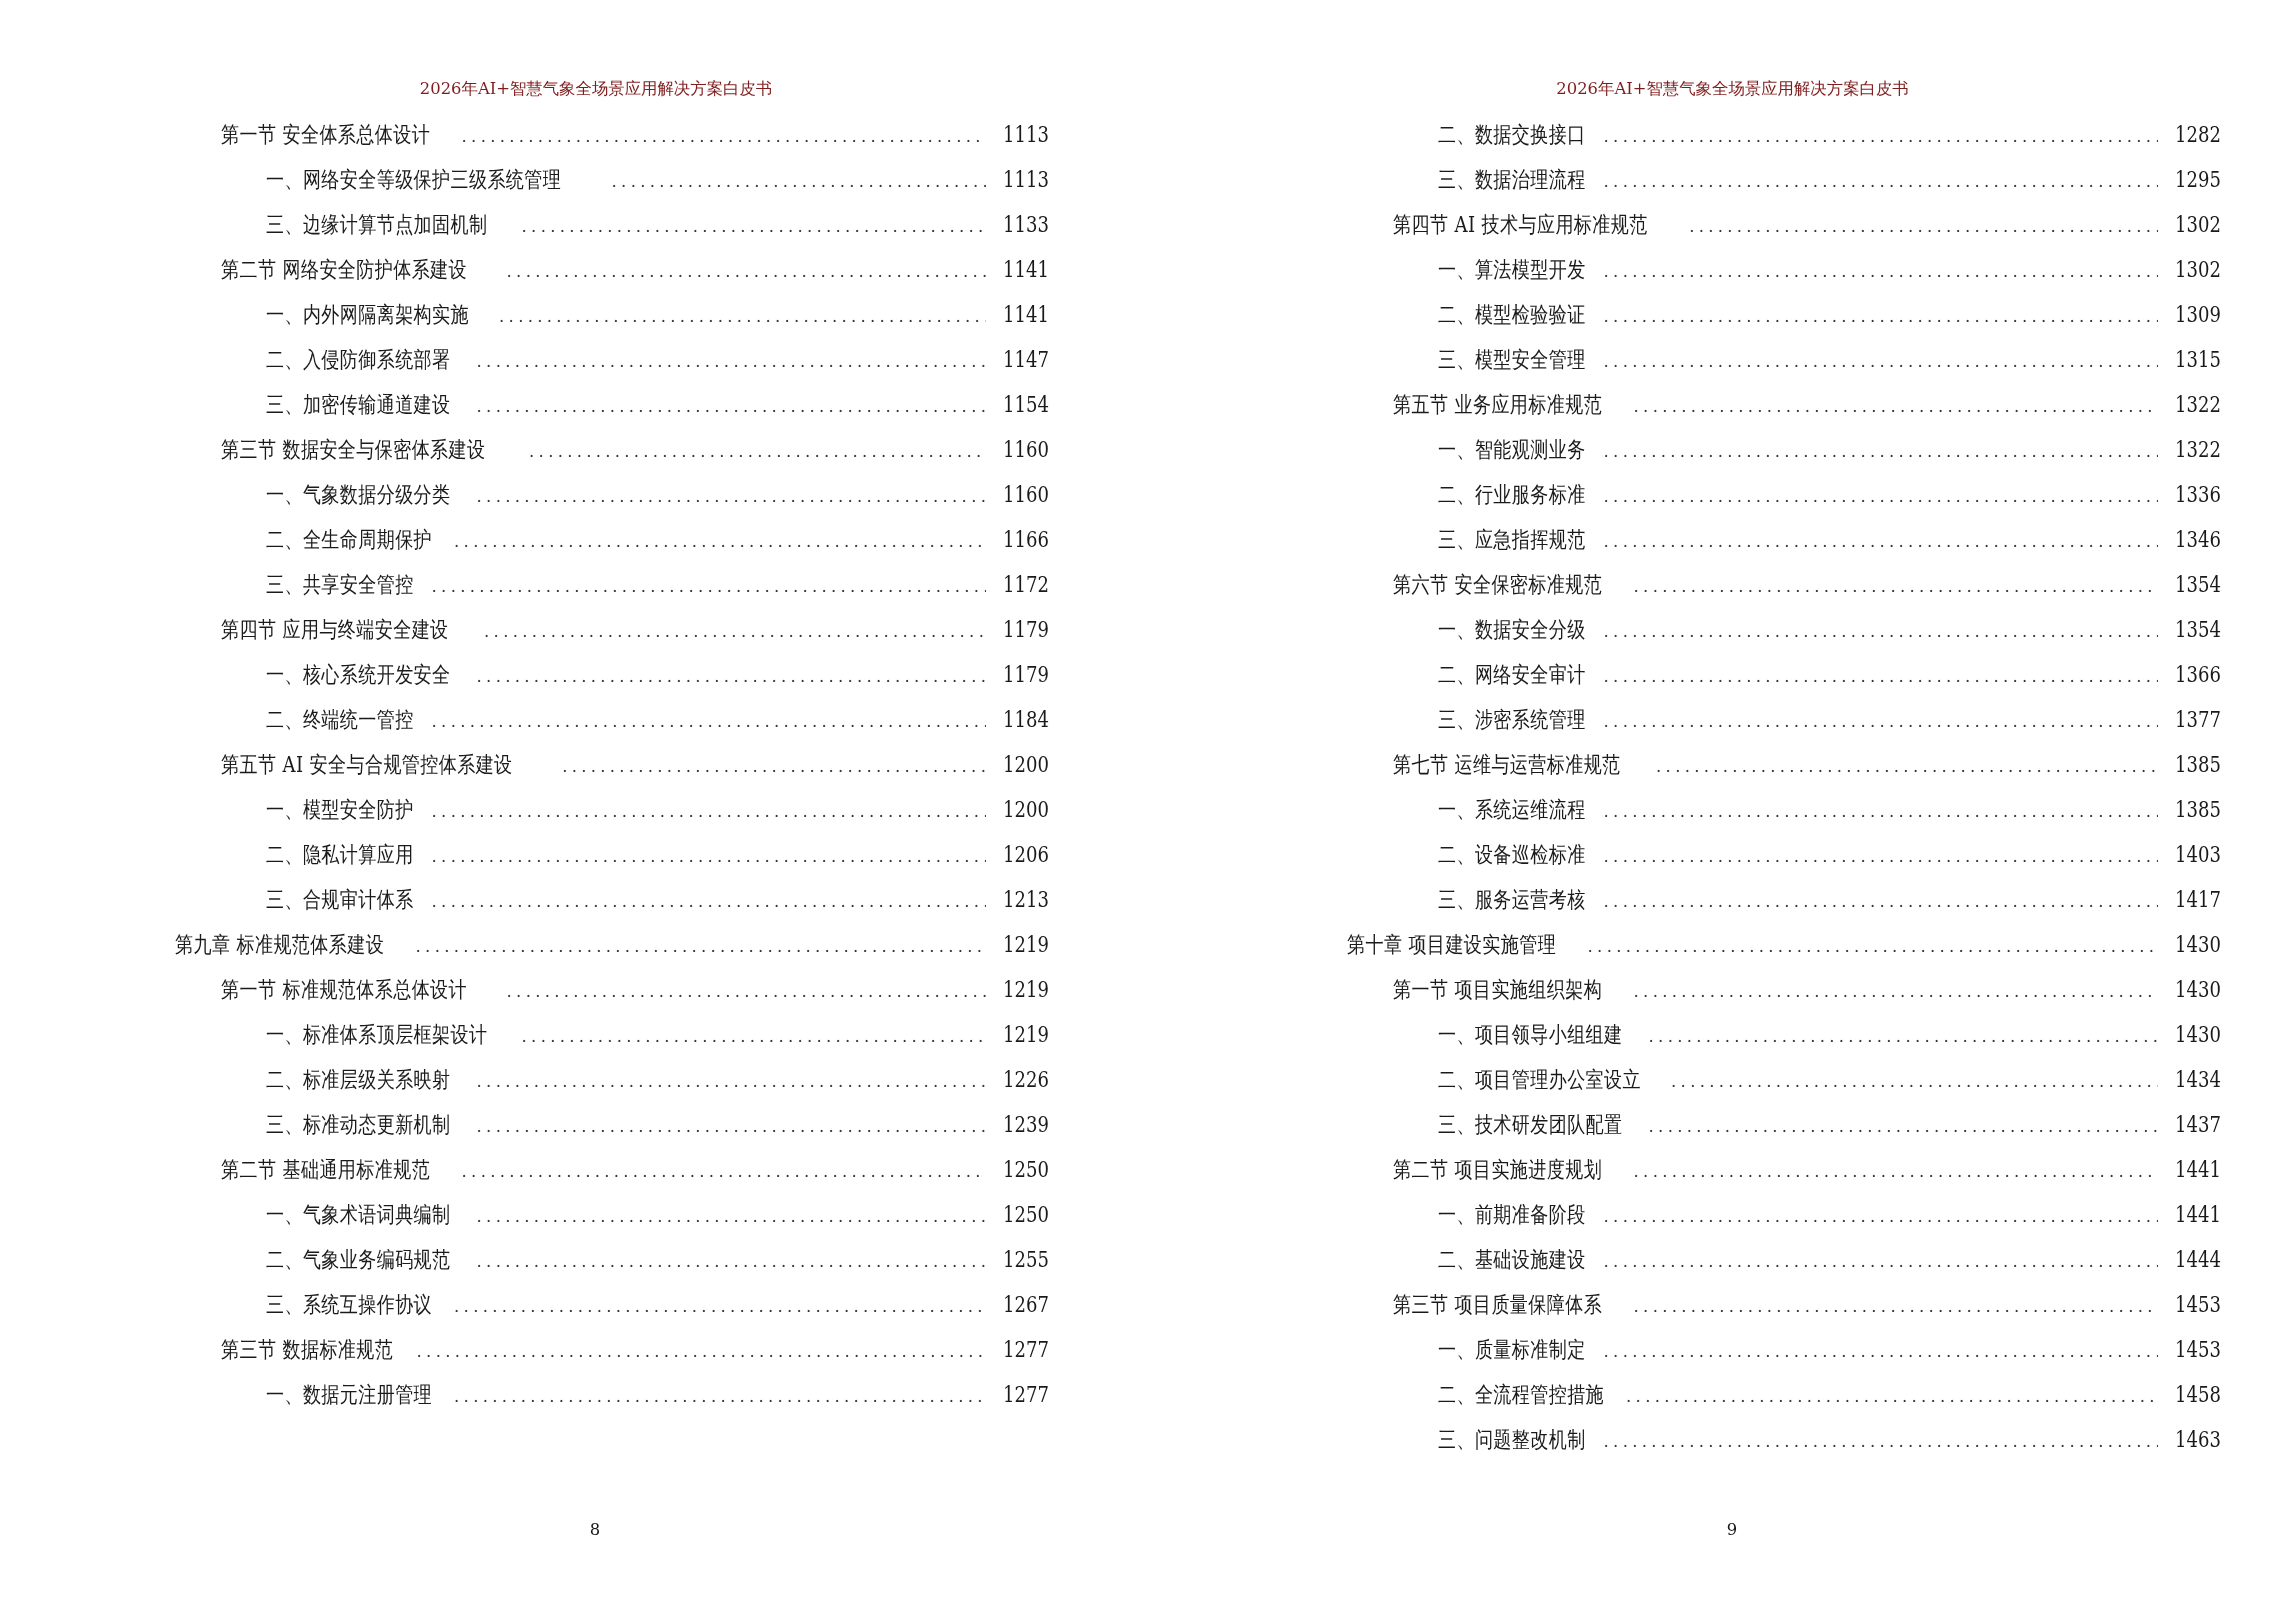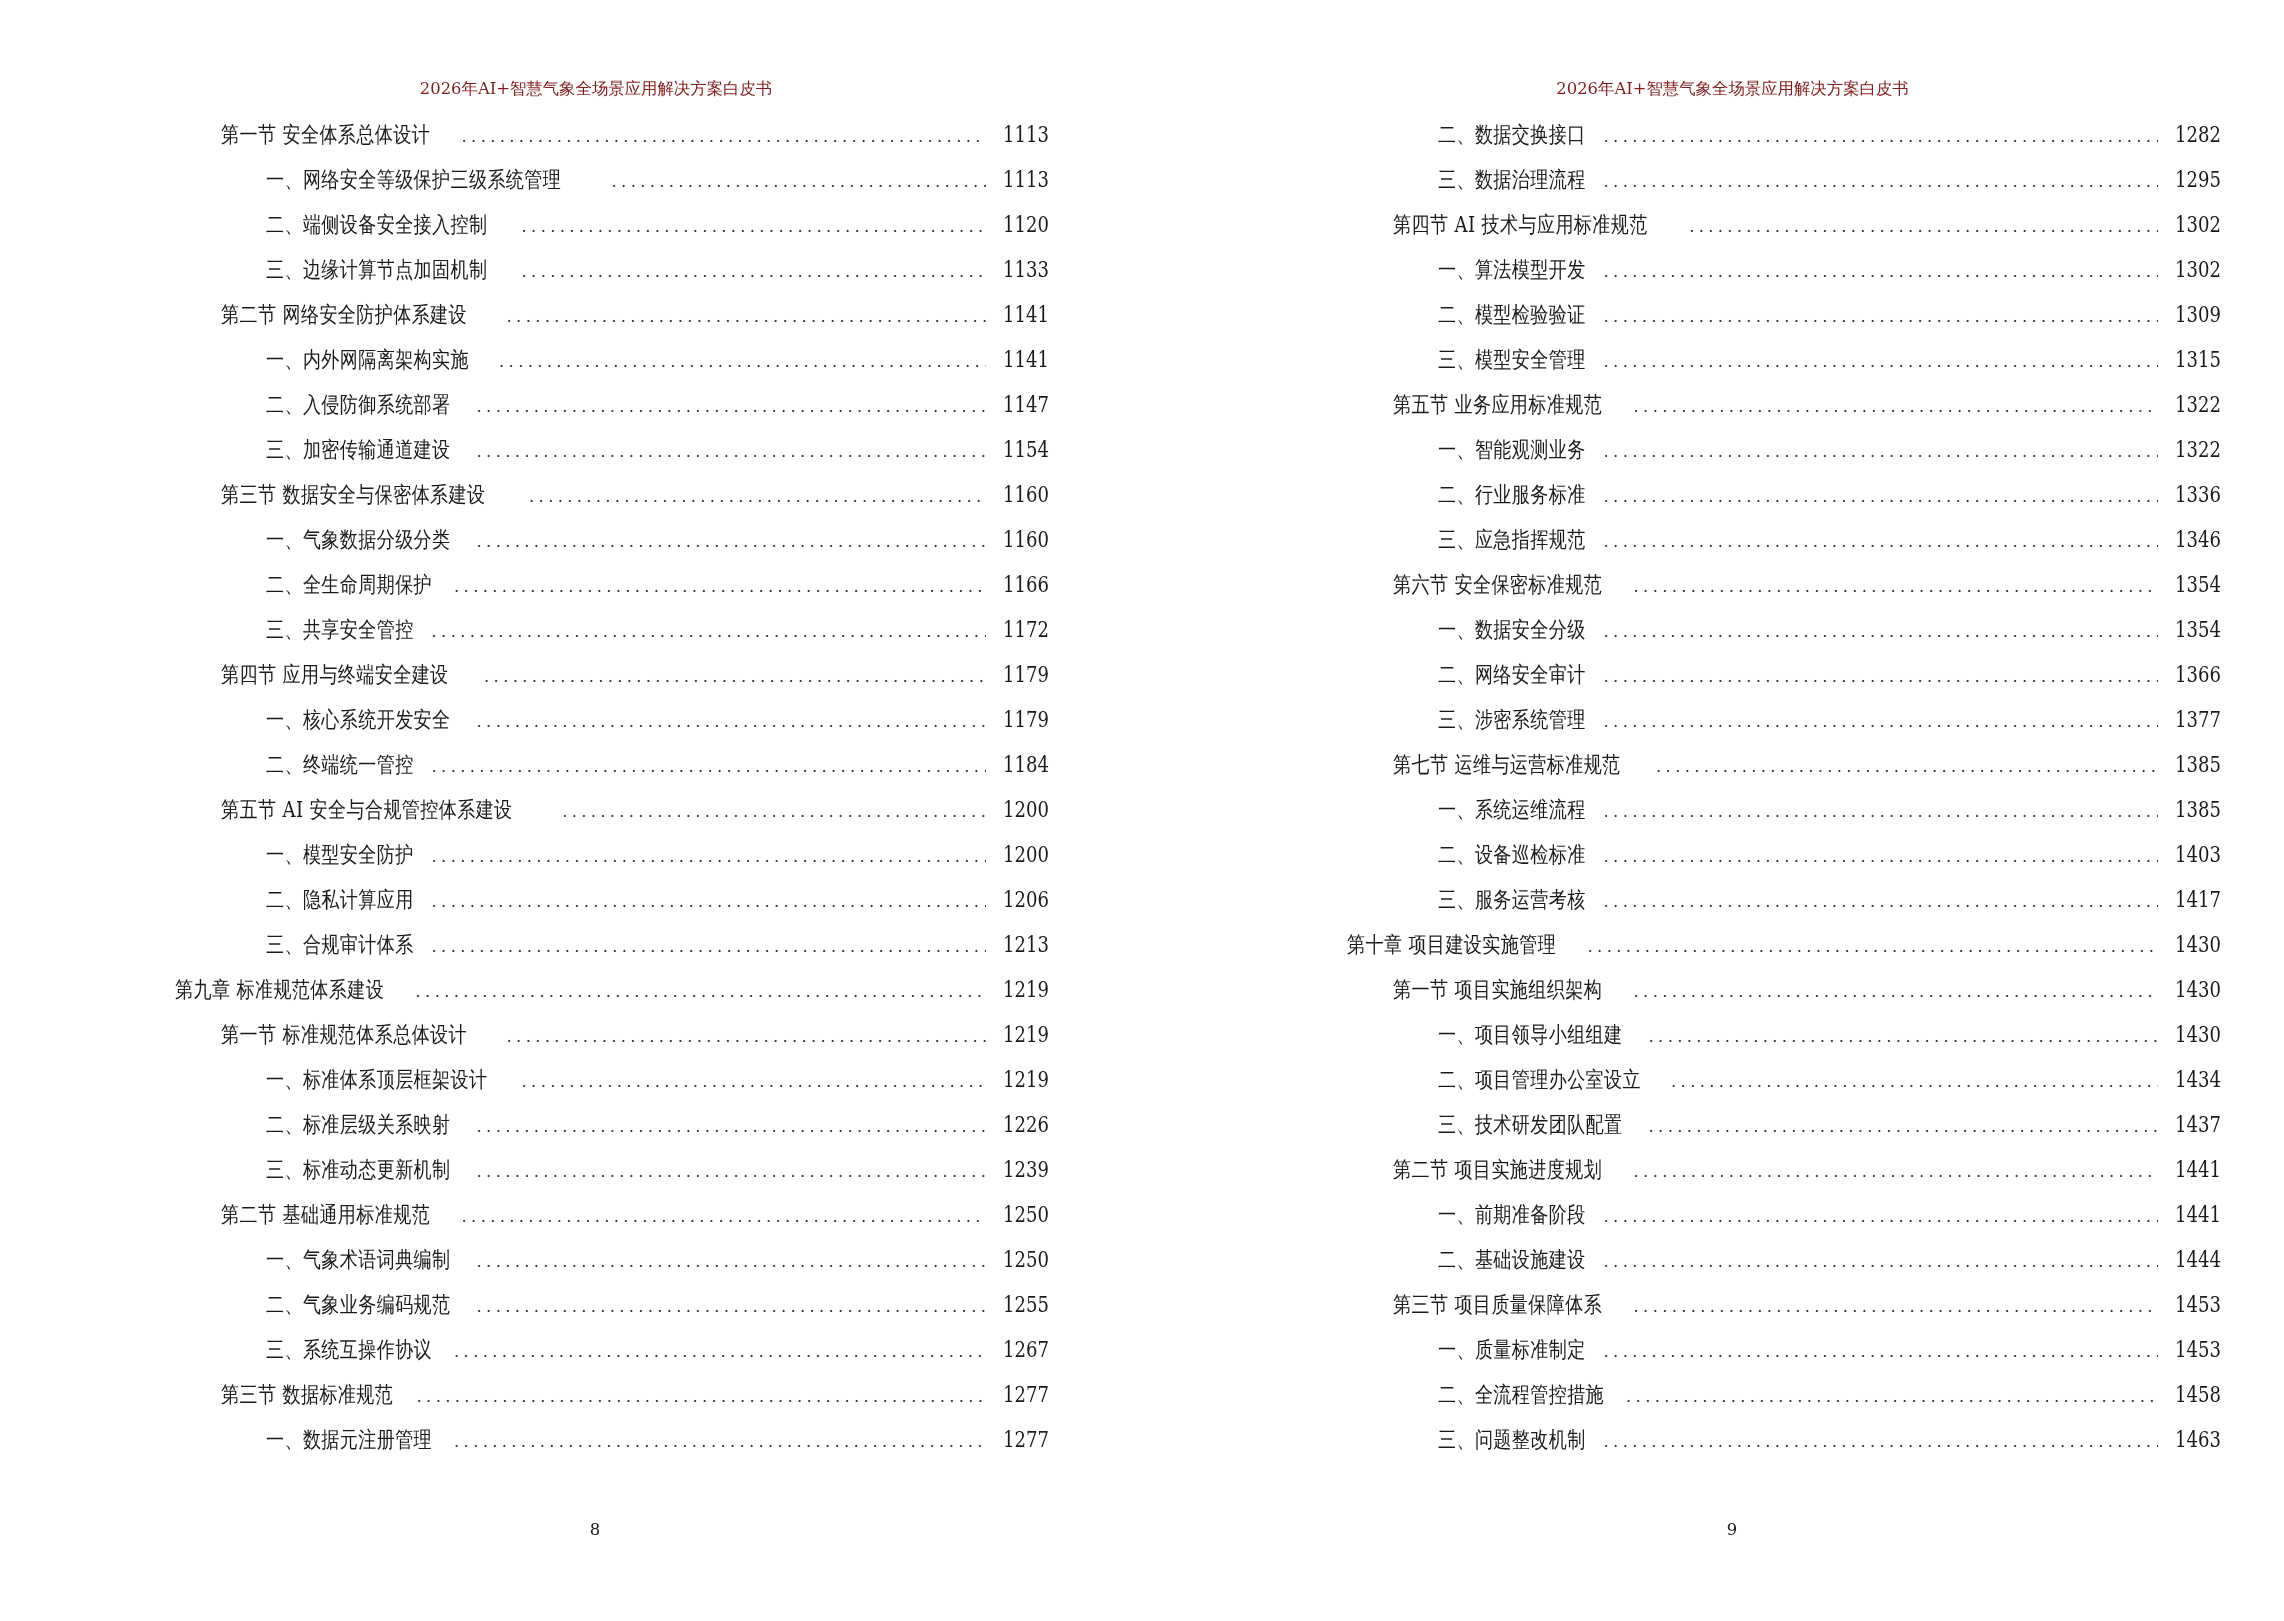--- a/index.html
+++ b/index.html
@@ -101,25 +101,20 @@
         <span class="toc-title">第一节 安全体系总体设计</span>
         <span class="toc-leader"></span>
         <span class="toc-page">1113</span>
       </div>
       <div class="toc-row level-item">
         <span class="toc-title">一、网络安全等级保护三级系统管理</span>
         <span class="toc-leader"></span>
         <span class="toc-page">1113</span>
       </div>
       <div class="toc-row level-item">
-        <span class="toc-title">二、端侧设备安全接入控制</span>
-        <span class="toc-leader"></span>
-        <span class="toc-page">1120</span>
-      </div>
-      <div class="toc-row level-item">
         <span class="toc-title">三、边缘计算节点加固机制</span>
         <span class="toc-leader"></span>
         <span class="toc-page">1133</span>
       </div>
       <div class="toc-row level-section">
         <span class="toc-title">第二节 网络安全防护体系建设</span>
         <span class="toc-leader"></span>
         <span class="toc-page">1141</span>
       </div>
       <div class="toc-row level-item">

